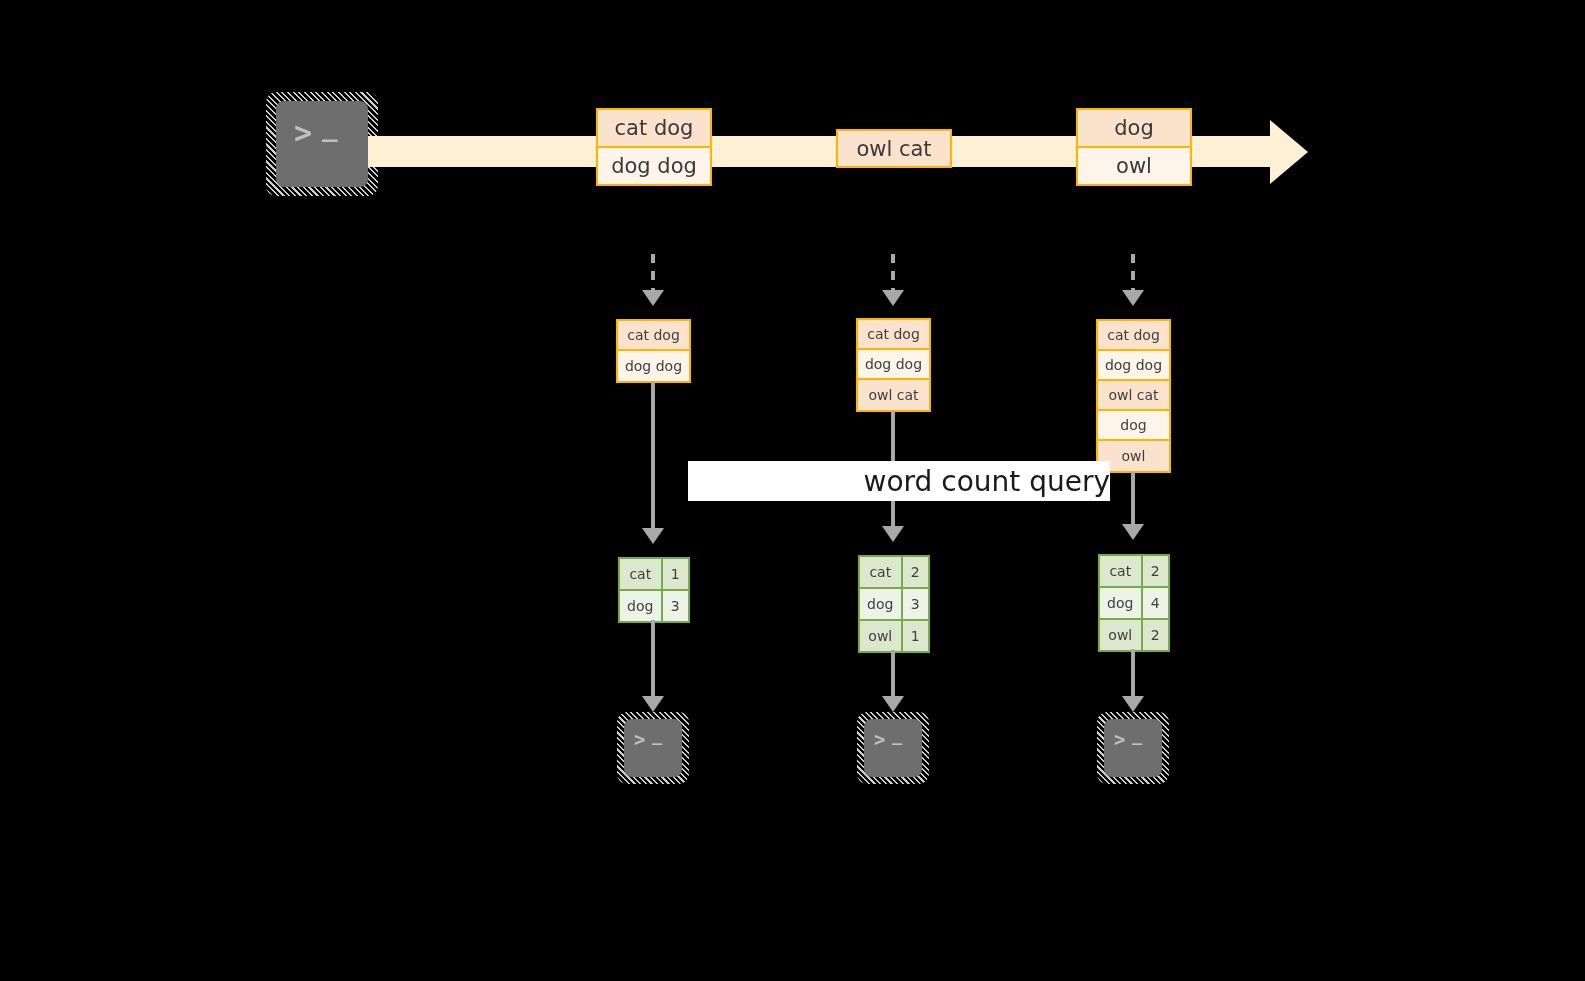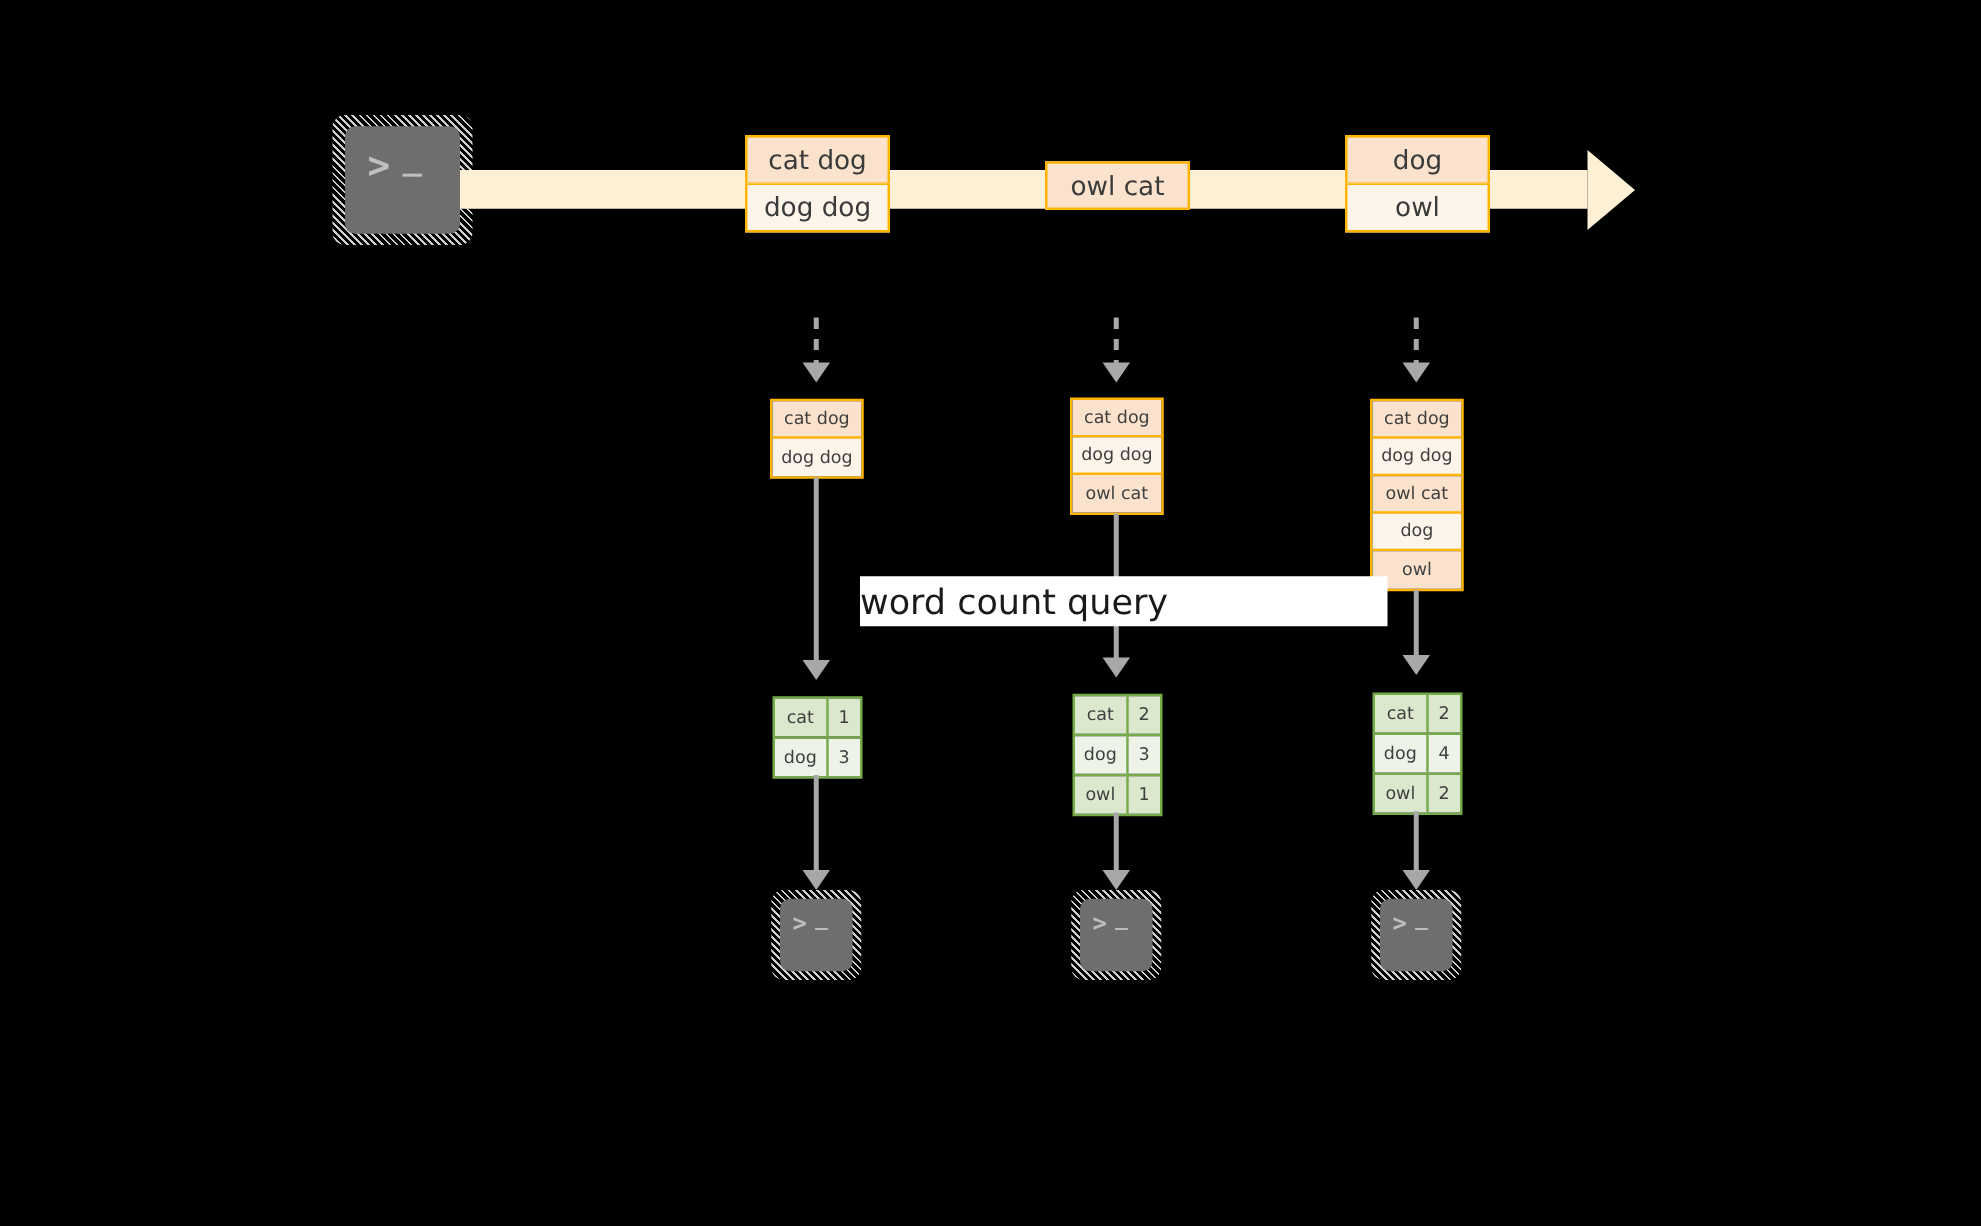--- a/index.html
+++ b/index.html
@@ -57,21 +57,21 @@
   .vline{position:absolute;background:#a8a8a8;width:4px;}
   .vdash{position:absolute;width:4px;
     background:repeating-linear-gradient(to bottom,
       #a8a8a8 0px,#a8a8a8 9px,transparent 9px,transparent 17px);}
   .ahead{position:absolute;width:0;height:0;
     border-left:11px solid transparent;border-right:11px solid transparent;
     border-top:16px solid #a8a8a8;}
 
   
   .qlabel{position:absolute;background:#ffffff;display:flex;align-items:center;
-    justify-content:flex-start;color:#1a1a1a;white-space:nowrap;}
+    justify-content:flex-end;color:#1a1a1a;white-space:nowrap;}
 </style>
 </head>
 <body>
 
 <div id="stage">
 
   <div class="term" style="left:266px;top:92px;width:112px;height:104px;">
     <div class="hatch"></div>
     <div class="inner" style="left:10px;top:9px;right:10px;bottom:9px;"></div>
     <div class="glyph" style="left:28px;top:26px;font-size:30px;">&gt;</div>

